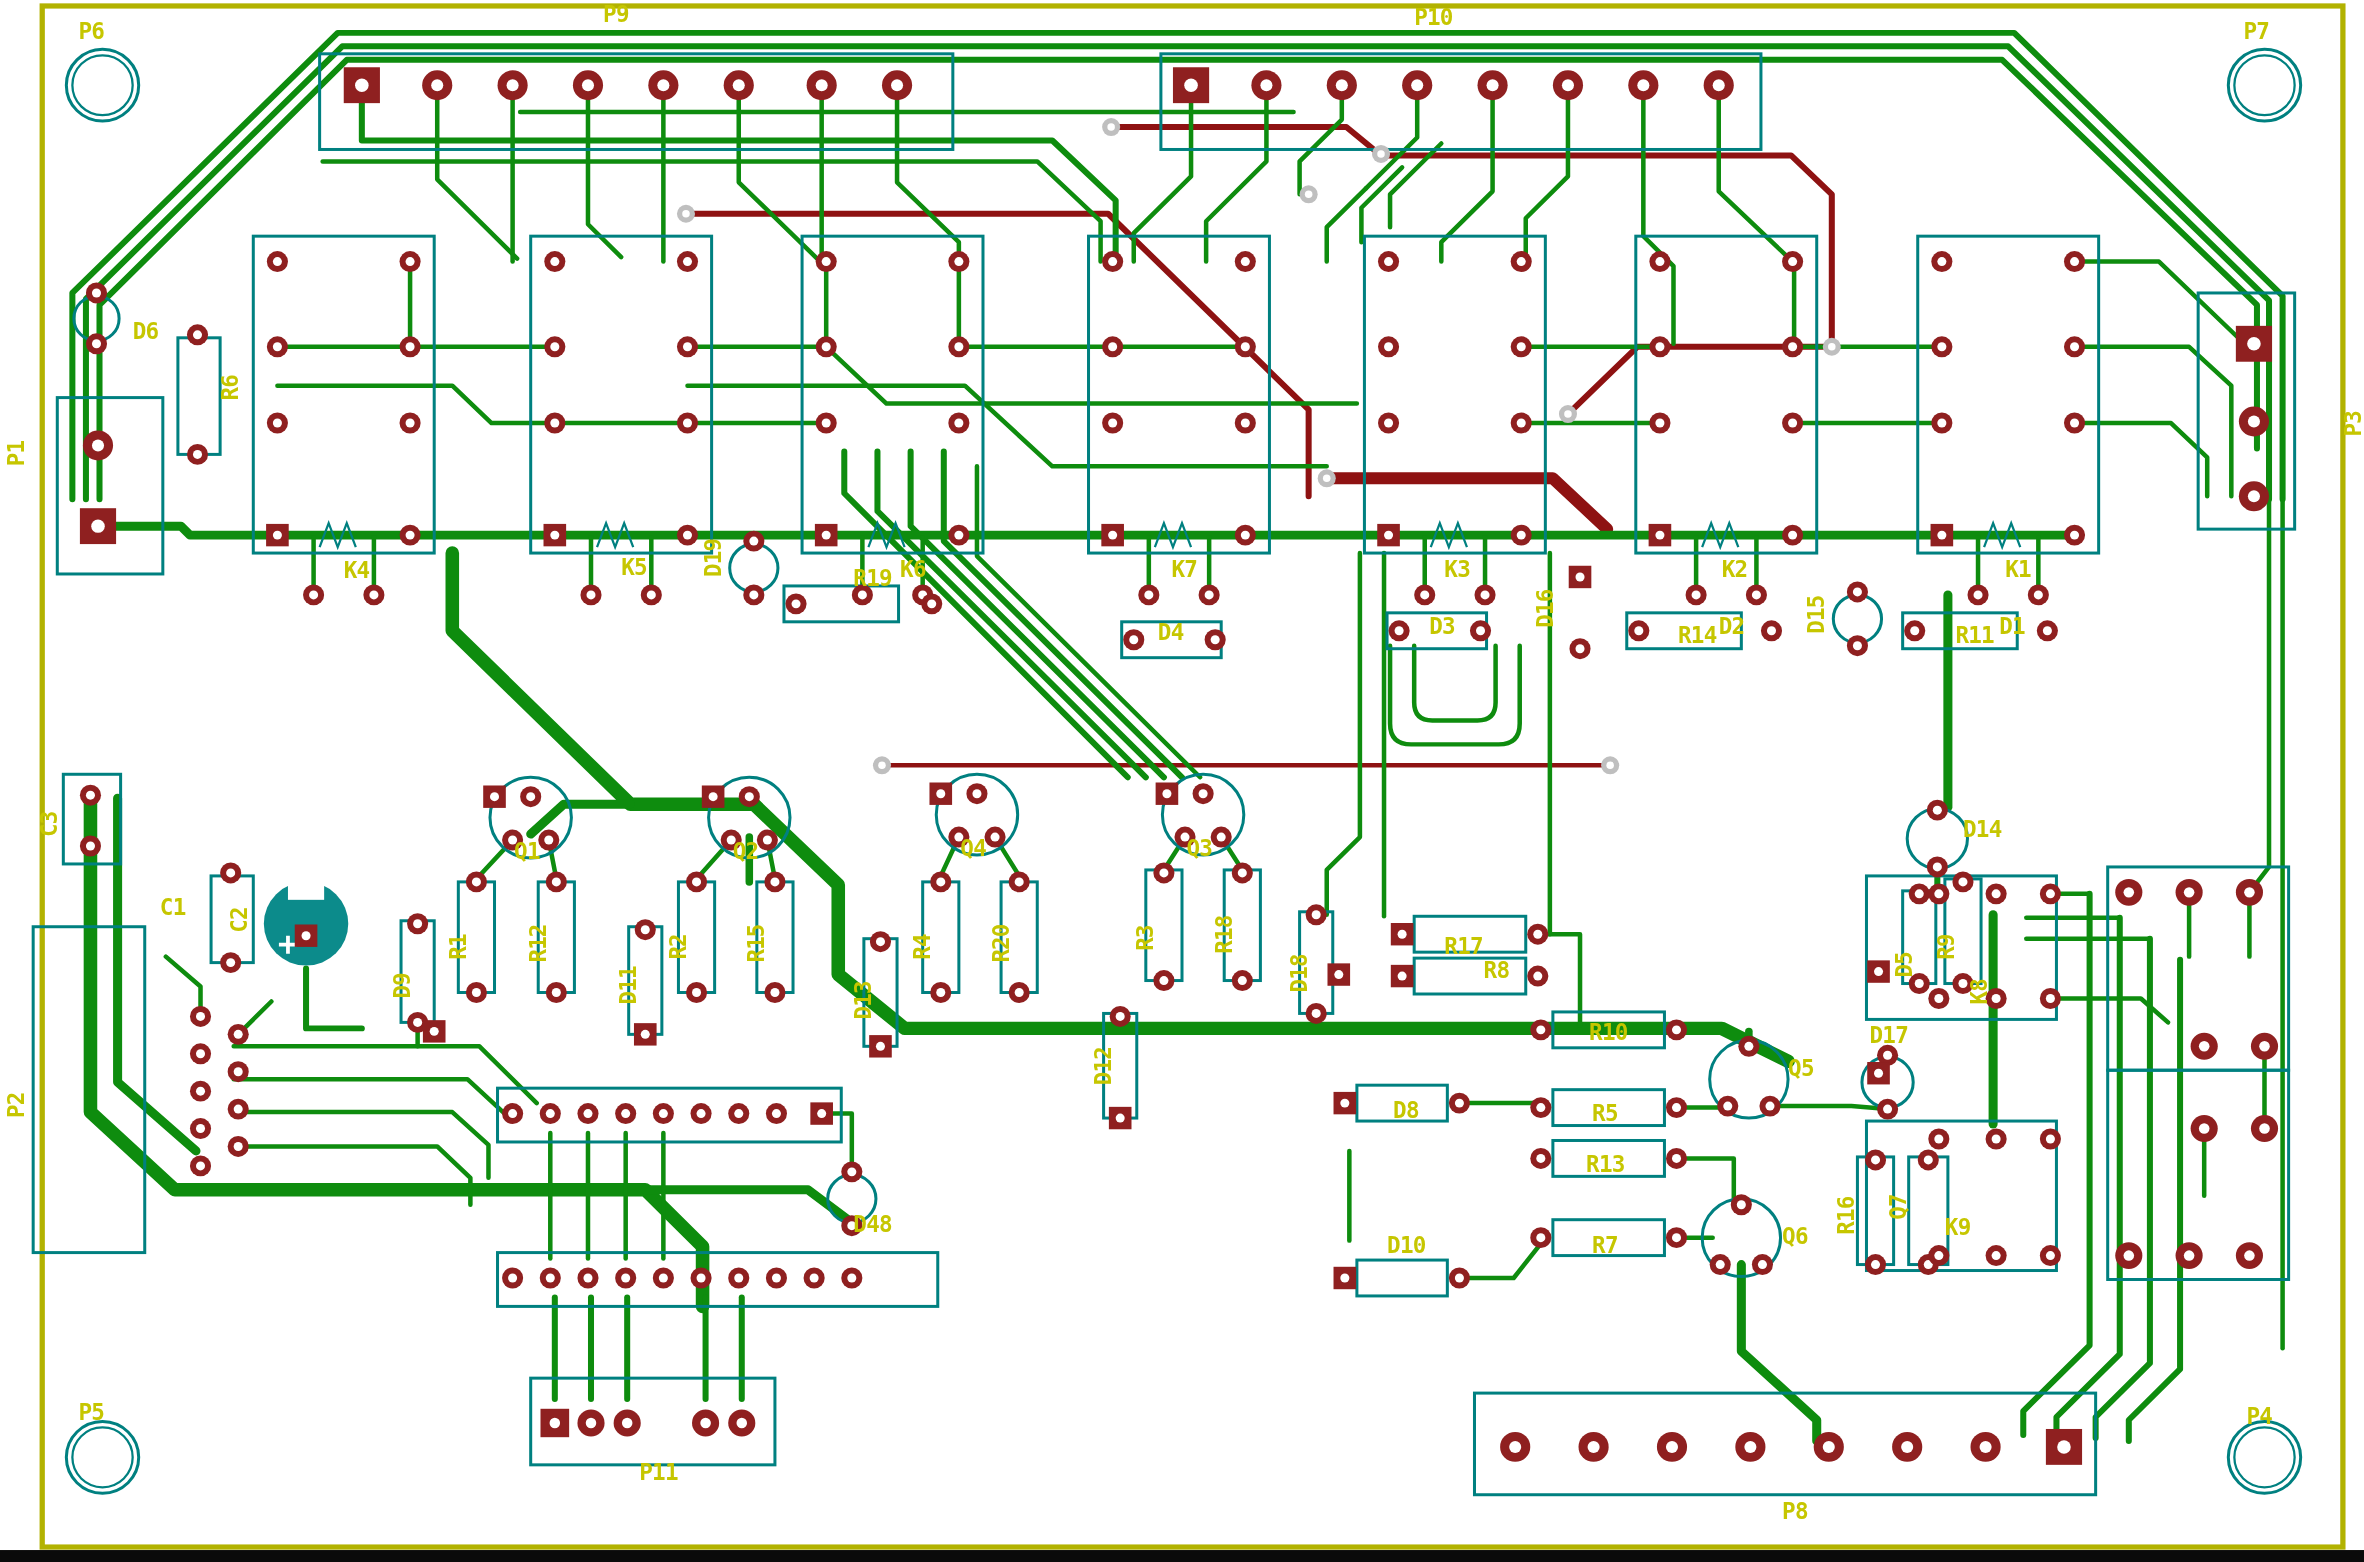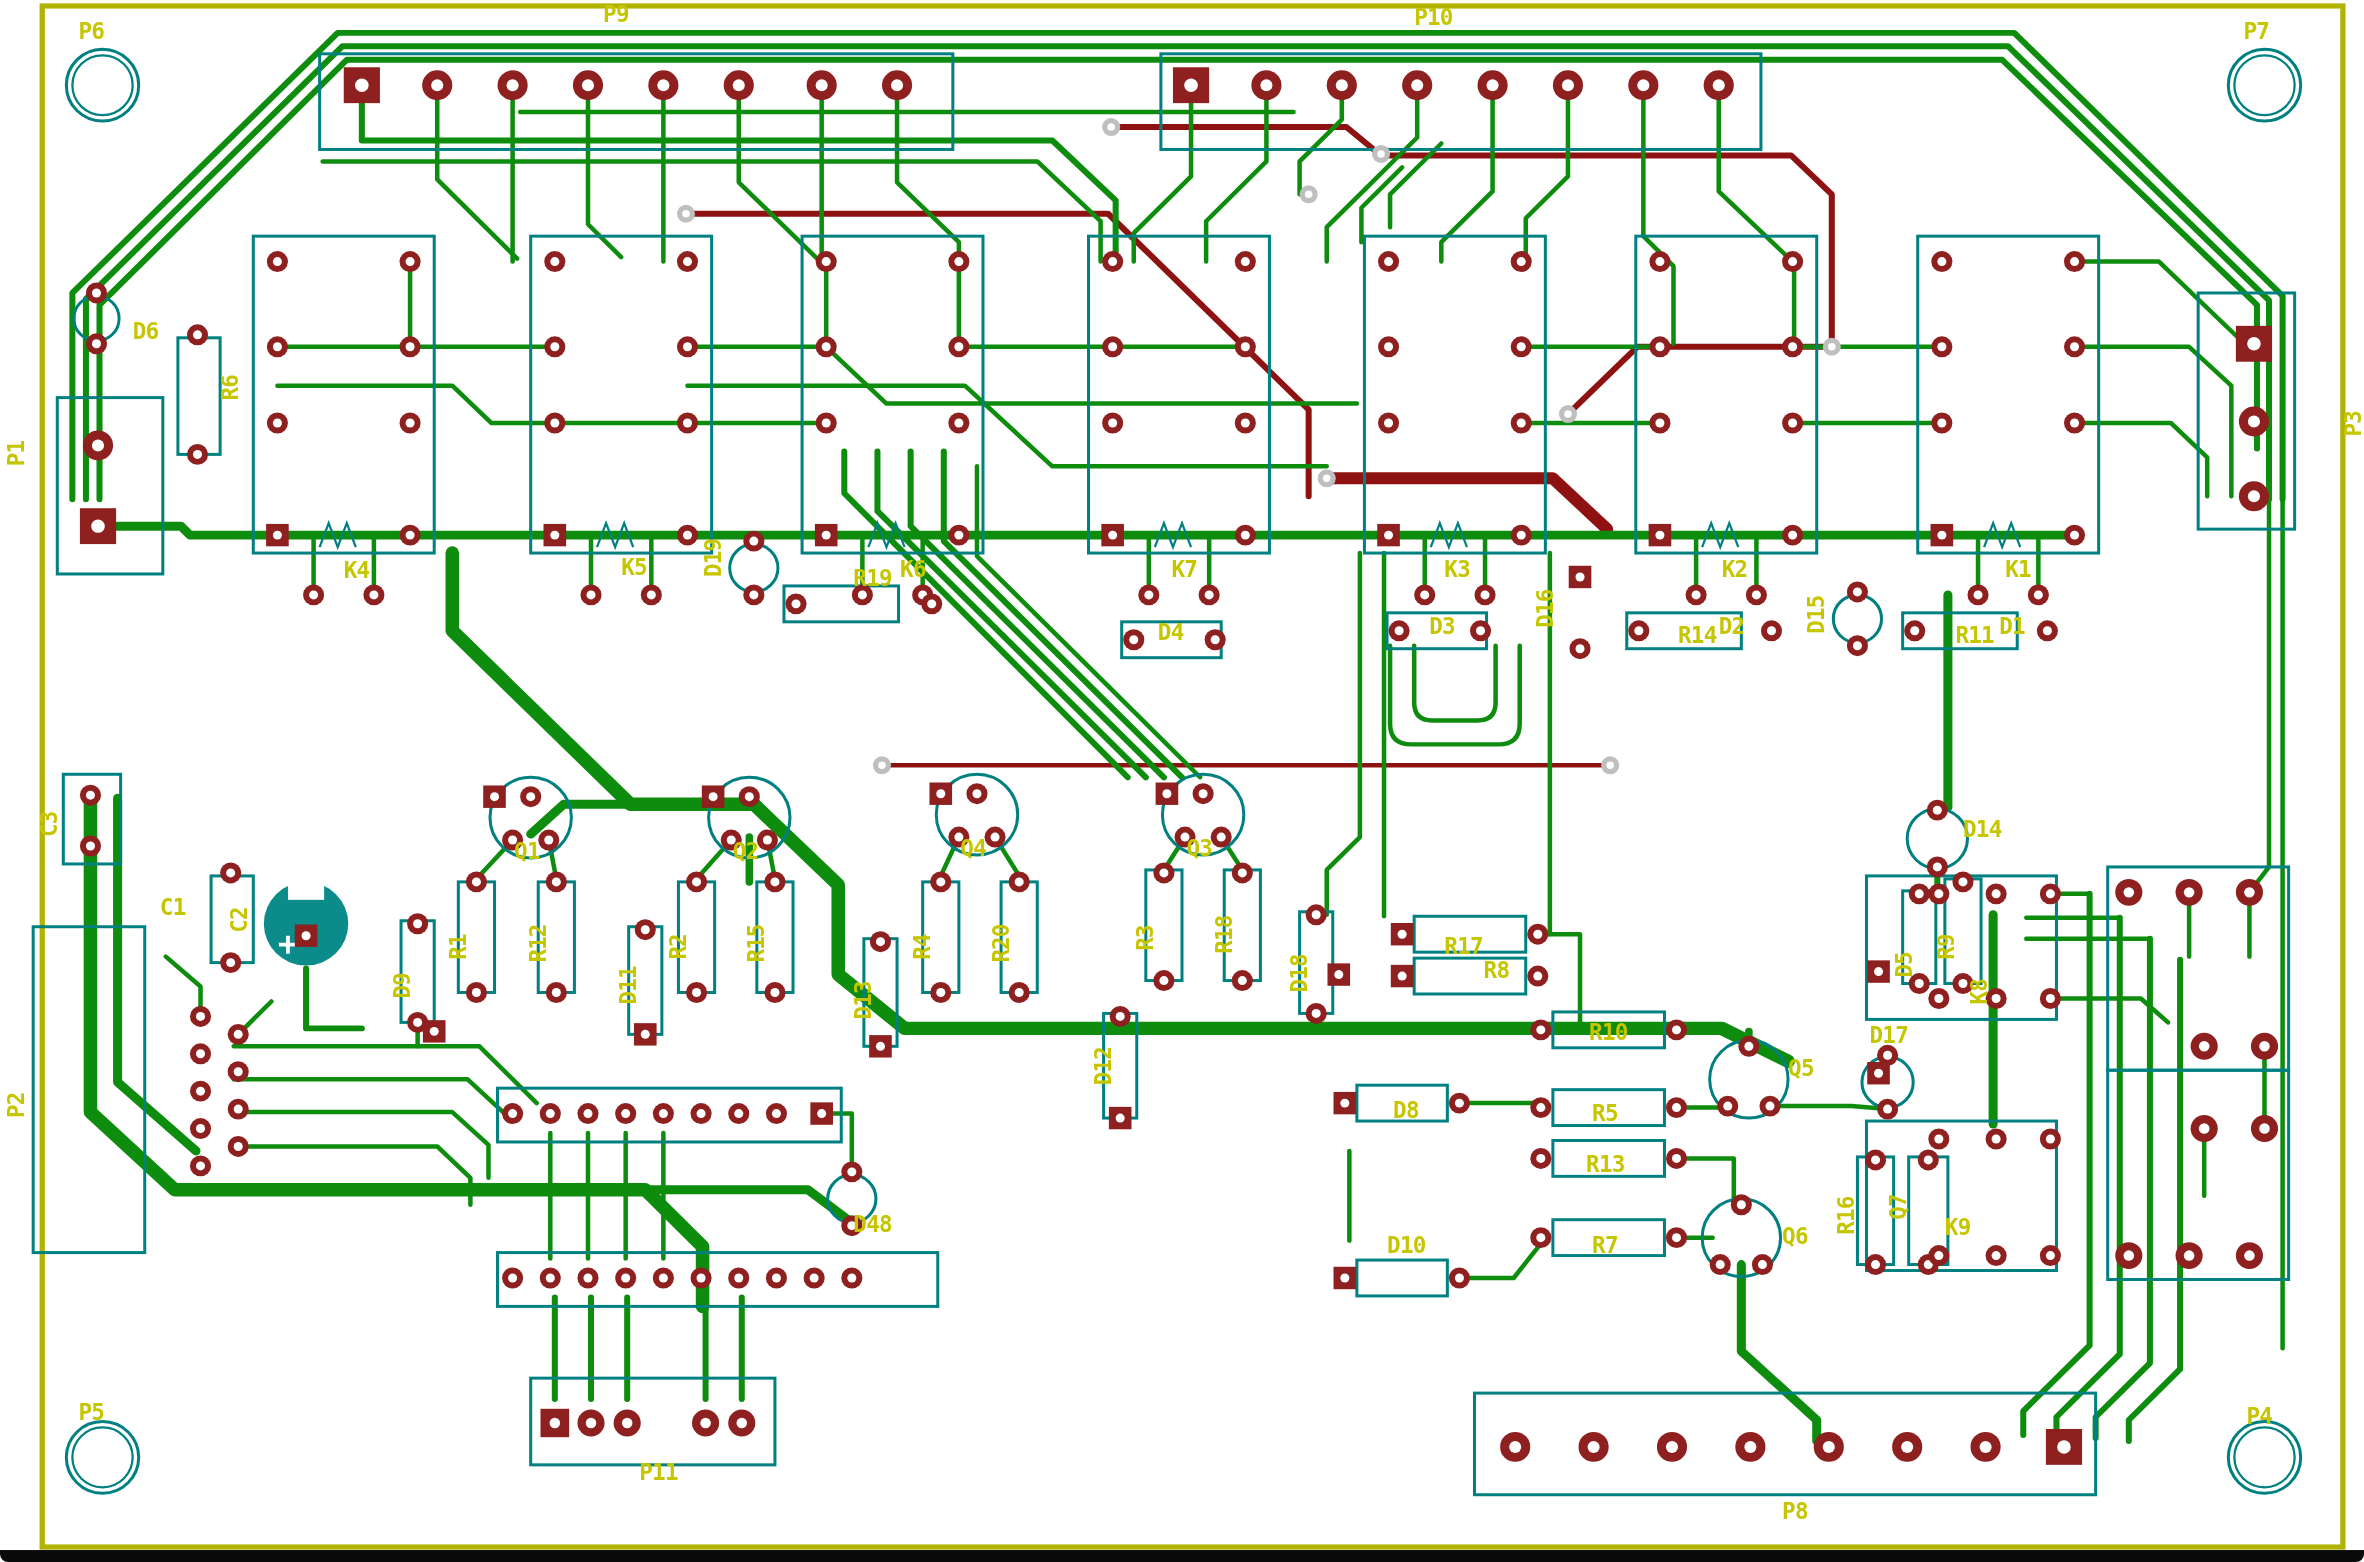--- a/index.html
+++ b/index.html
@@ -1,16 +1,16 @@
 <!DOCTYPE html>
 <html><head>
 <meta charset="utf-8">
 <style>
   html,body{margin:0;padding:0;background:#ffffff;}
-  .stage{width:2364px;height:1562px;overflow:hidden;background:#ffffff;border-radius:8px;}
+  .stage{width:2364px;height:1562px;overflow:hidden;background:#ffffff;}
   #pcb{display:block;}
   #pcb text{font-family:"DejaVu Sans Mono",monospace;font-weight:bold;letter-spacing:-0.5px;}
 </style>
 </head>
 <body>
 
 <div class="stage">
   <svg id="pcb" width="2364" height="1562" viewBox="0 0 1568 1045" preserveAspectRatio="none" xmlns="http://www.w3.org/2000/svg">
       <rect x="28" y="4" width="1526" height="1031" fill="none" stroke="#b2b200" stroke-width="3.5"></rect>
       <rect x="0" y="1037" width="1568" height="8" fill="#0a0a0a"></rect>

